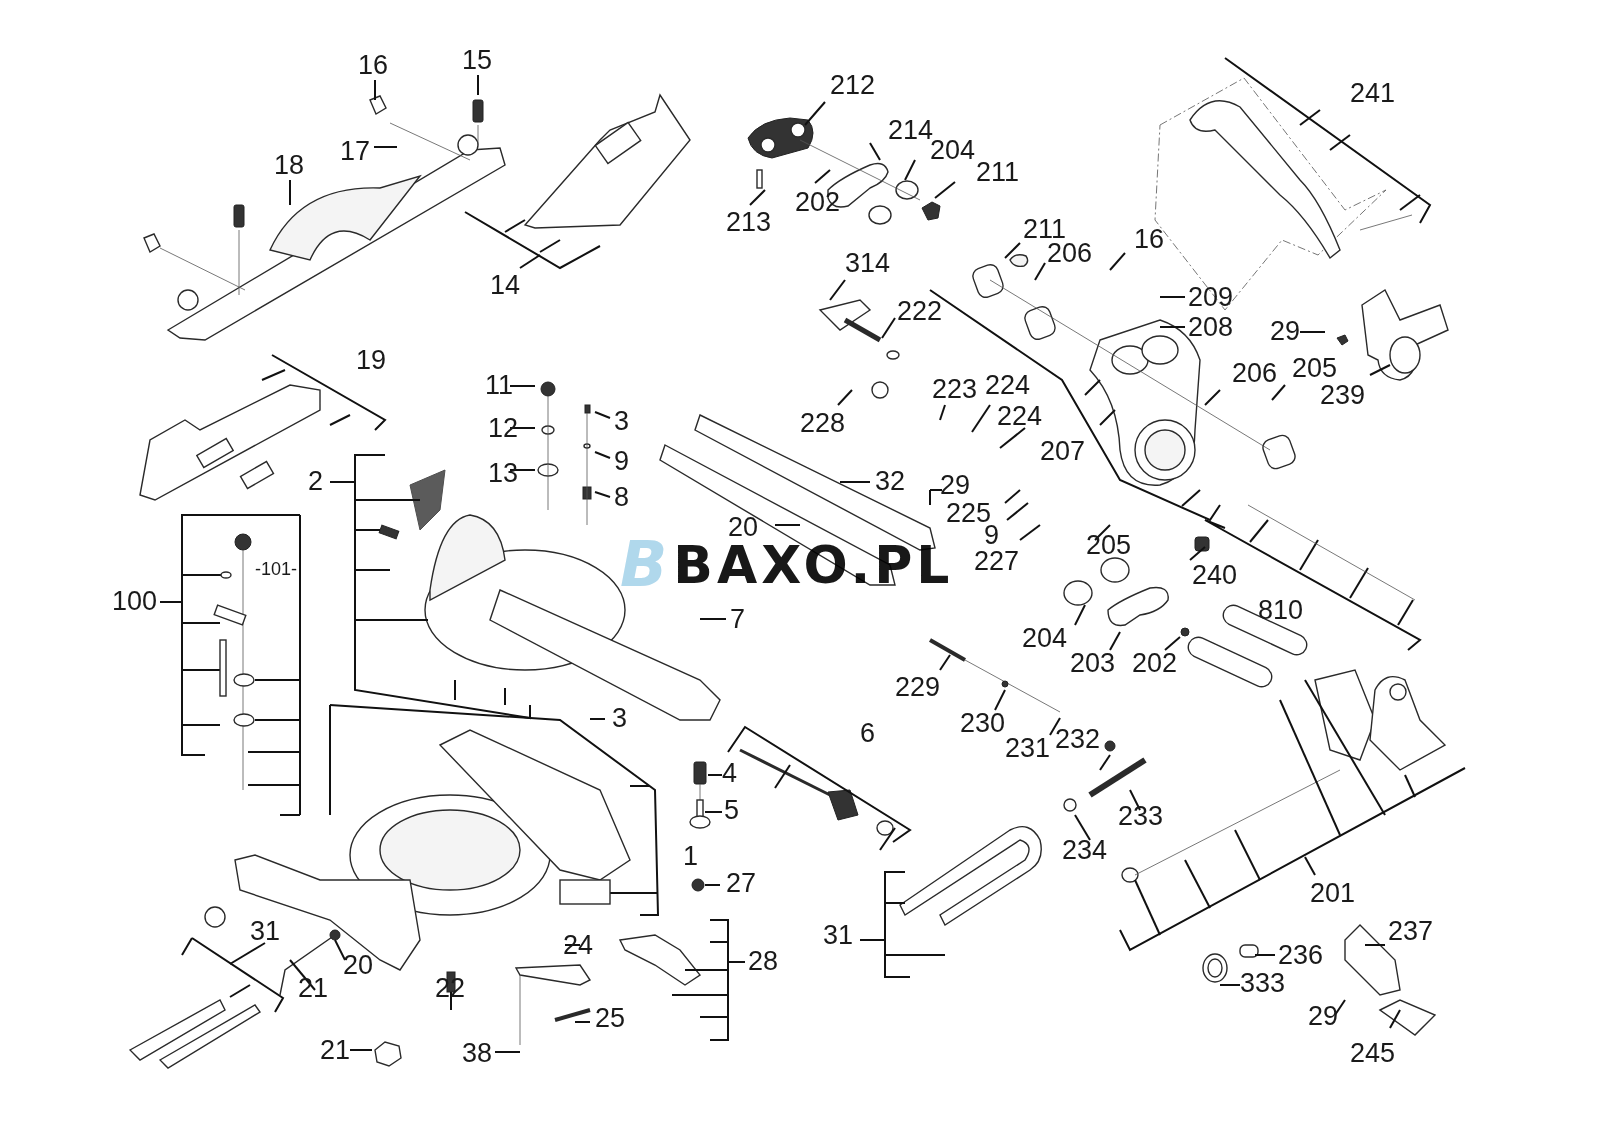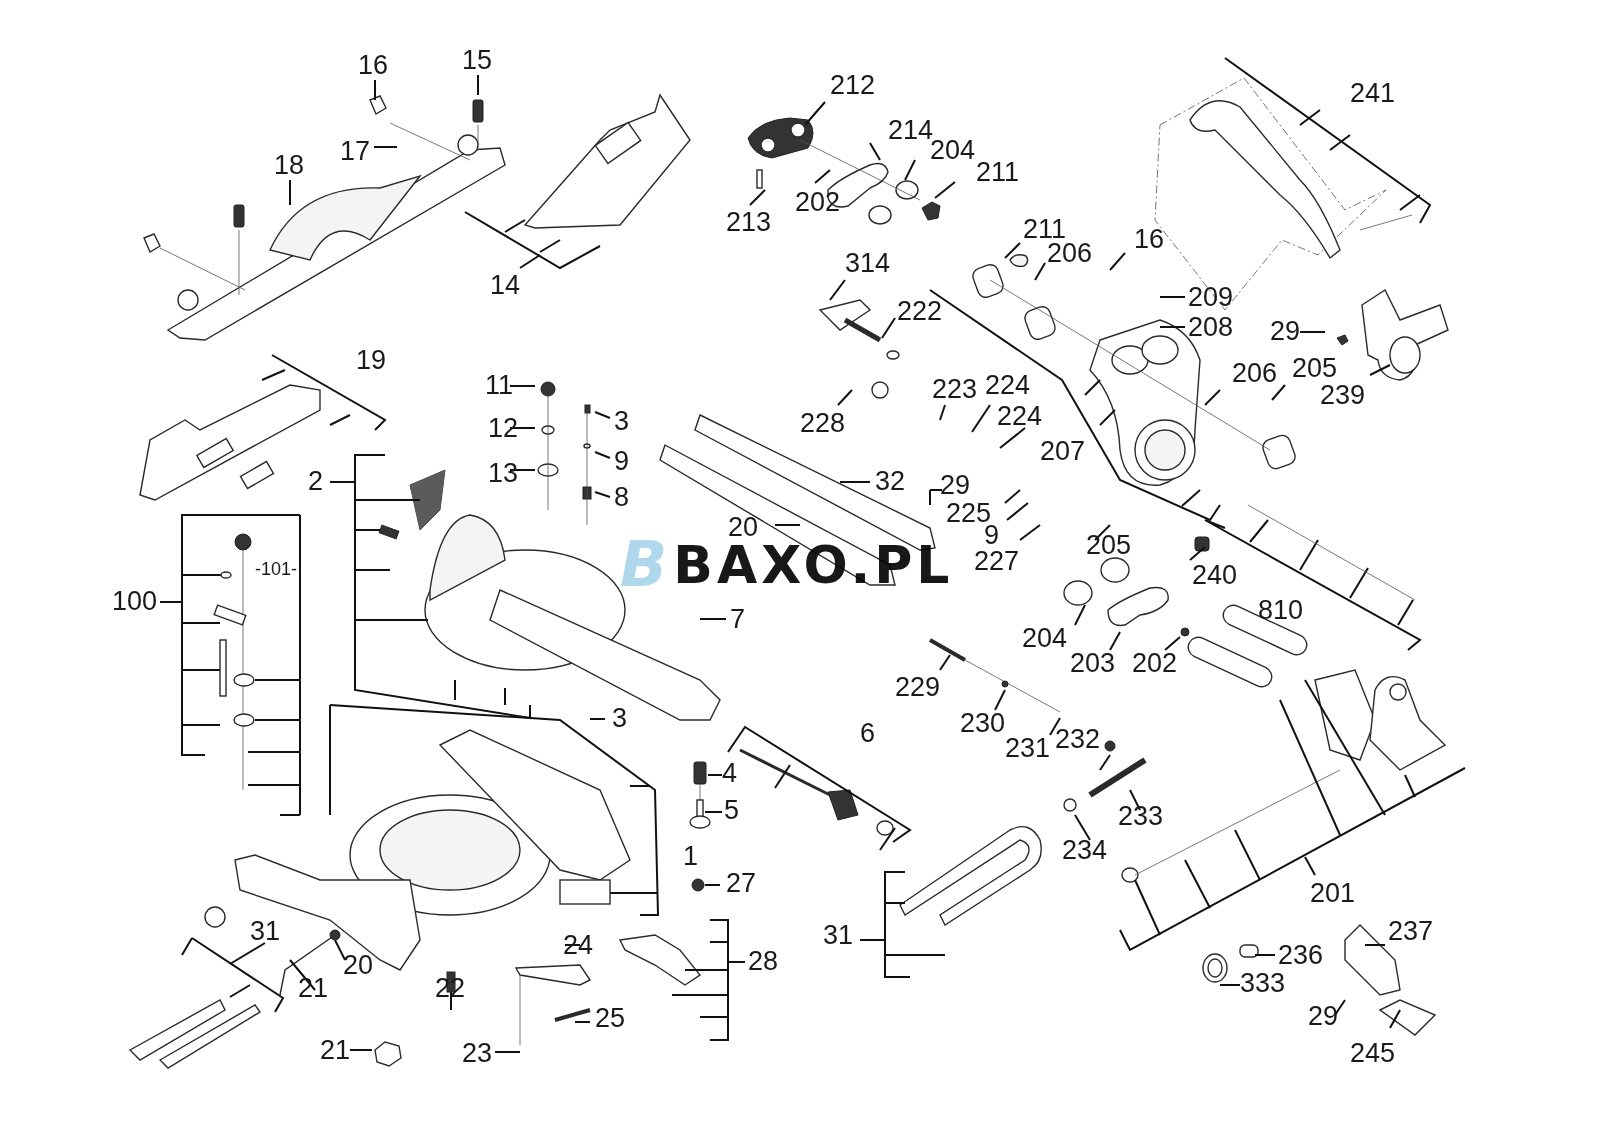--- a/index.html
+++ b/index.html
@@ -425,14 +425,14 @@
 <span class="lbl" style="left:748px;top:948px">28</span>
 <span class="lbl" style="left:823px;top:922px">31</span>
 <span class="lbl" style="left:1278px;top:942px">236</span>
 <span class="lbl" style="left:343px;top:952px">20</span>
 <span class="lbl" style="left:298px;top:975px">21</span>
 <span class="lbl" style="left:435px;top:975px">22</span>
 <span class="lbl" style="left:1240px;top:970px">333</span>
 <span class="lbl" style="left:595px;top:1005px">25</span>
 <span class="lbl" style="left:1308px;top:1003px">29</span>
 <span class="lbl" style="left:320px;top:1037px">21</span>
-<span class="lbl" style="left:462px;top:1040px">23</span>
+<span class="lbl" style="left:462px;top:1040px">38</span>
 <span class="lbl" style="left:1350px;top:1040px">245</span>
 
 </body></html>

